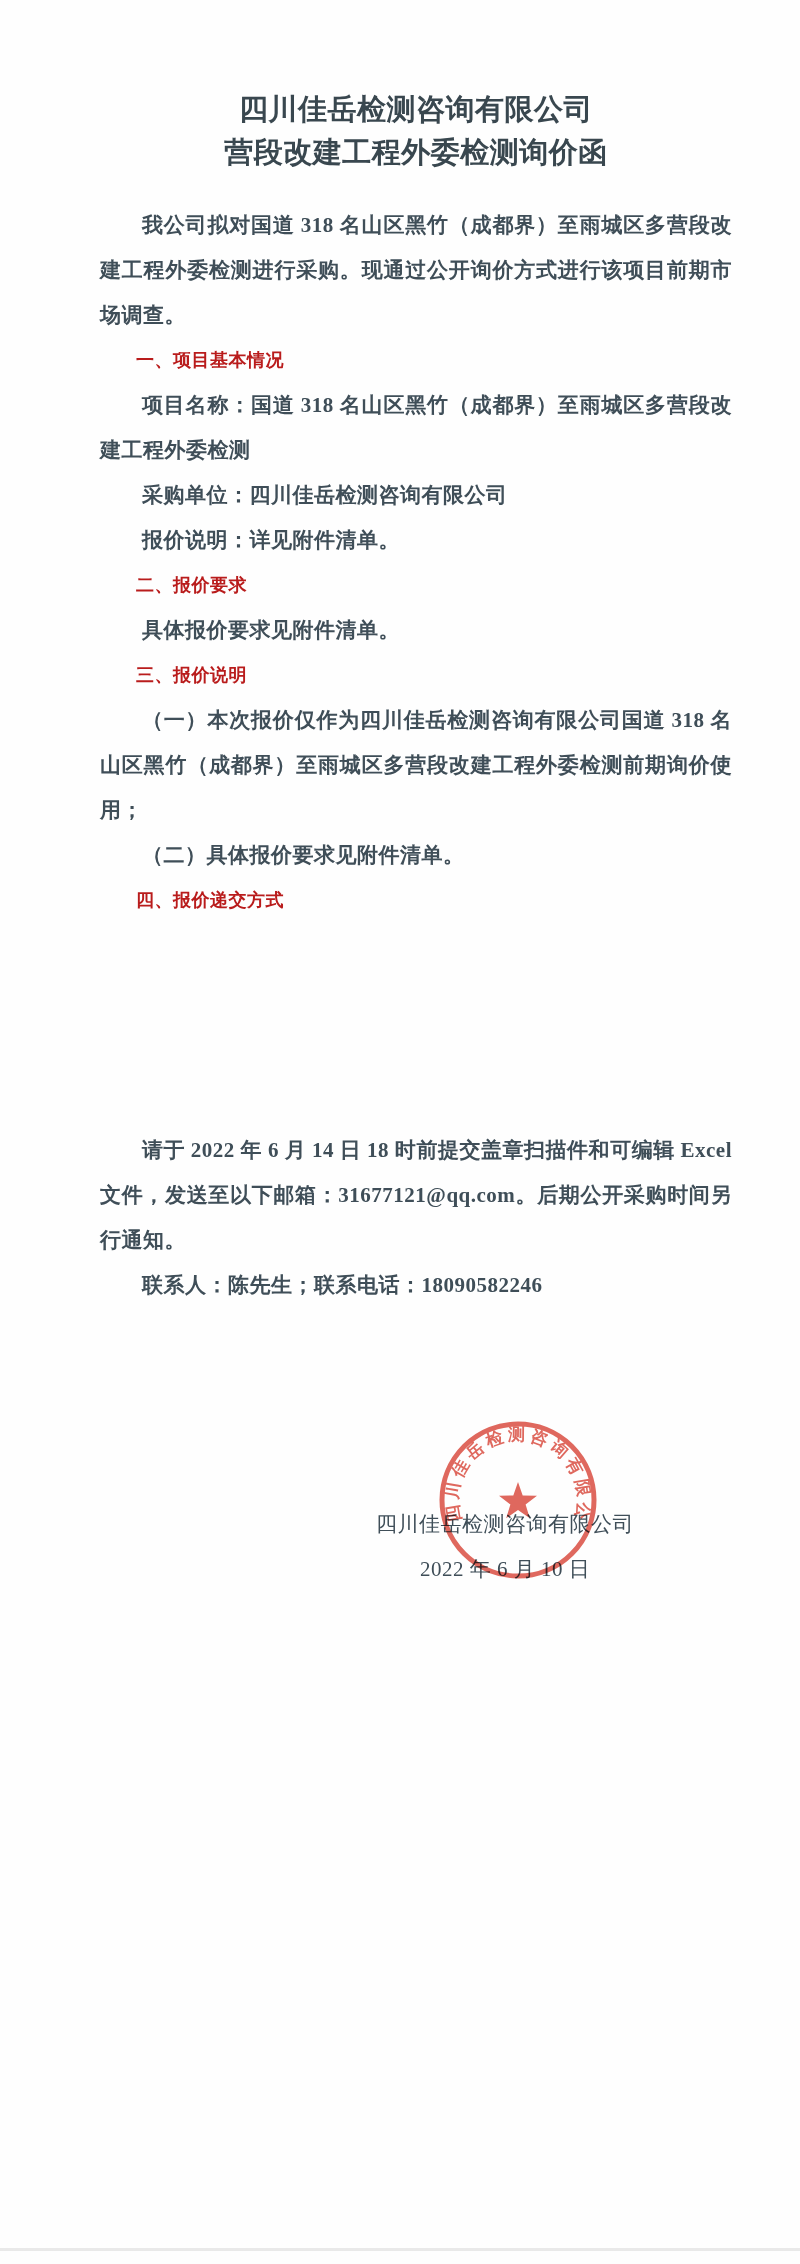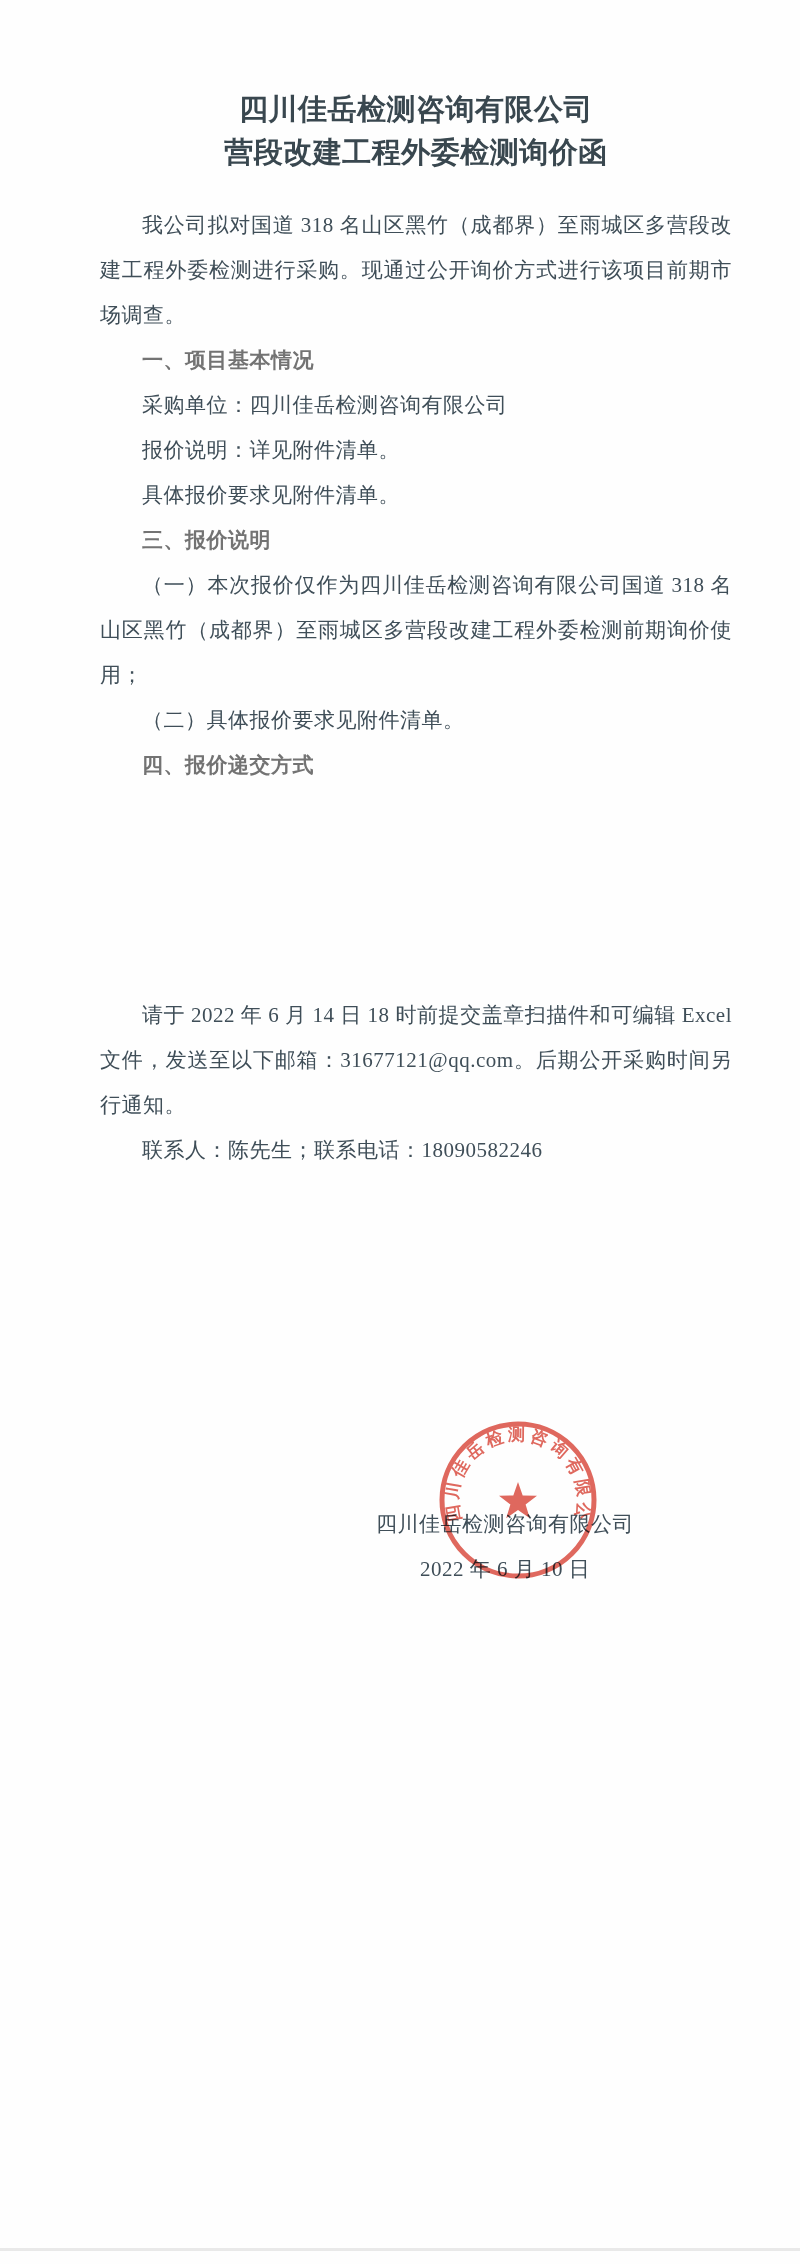--- a/index.html
+++ b/index.html
@@ -27,29 +27,30 @@
     letter-spacing: 0.5px;
     color: #39474f;
   }
   .para {
     margin: 0;
     font-size: 21px;
     line-height: 45px;
     text-align: justify;
     text-indent: 2em;
     letter-spacing: 0.5px;
+    font-weight: bold;
   }
   .heading {
     margin: 0;
-    font-size: 21px;
+    font-size: 18px;
     line-height: 45px;
     font-weight: 700;
     text-indent: 2em;
     letter-spacing: 0.5px;
-    color: #737373;
+    color: #b91c1c;
   }
   .page-break-gap {
     height: 205px;
   }
   .signature {
     position: absolute;
     top: 1502px;
     left: 370px;
     width: 270px;
     text-align: center;
@@ -90,23 +91,25 @@
 <div class="page">
 
   <header class="doc-title">
     <div class="title-line">四川佳岳检测咨询有限公司</div>
     <div class="title-line">营段改建工程外委检测询价函</div>
   </header>
 
   <p class="para">我公司拟对国道 318 名山区黑竹（成都界）至雨城区多营段改建工程外委检测进行采购。现通过公开询价方式进行该项目前期市场调查。</p>
 
   <h2 class="heading">一、项目基本情况</h2>
+  <p class="para">项目名称：国道 318 名山区黑竹（成都界）至雨城区多营段改建工程外委检测</p>
   <p class="para">采购单位：四川佳岳检测咨询有限公司</p>
   <p class="para">报价说明：详见附件清单。</p>
 
+  <h2 class="heading">二、报价要求</h2>
   <p class="para">具体报价要求见附件清单。</p>
 
   <h2 class="heading">三、报价说明</h2>
   <p class="para">（一）本次报价仅作为四川佳岳检测咨询有限公司国道 318 名山区黑竹（成都界）至雨城区多营段改建工程外委检测前期询价使用；</p>
   <p class="para">（二）具体报价要求见附件清单。</p>
 
   <h2 class="heading">四、报价递交方式</h2>
 
   <div class="page-break-gap"></div>
 

